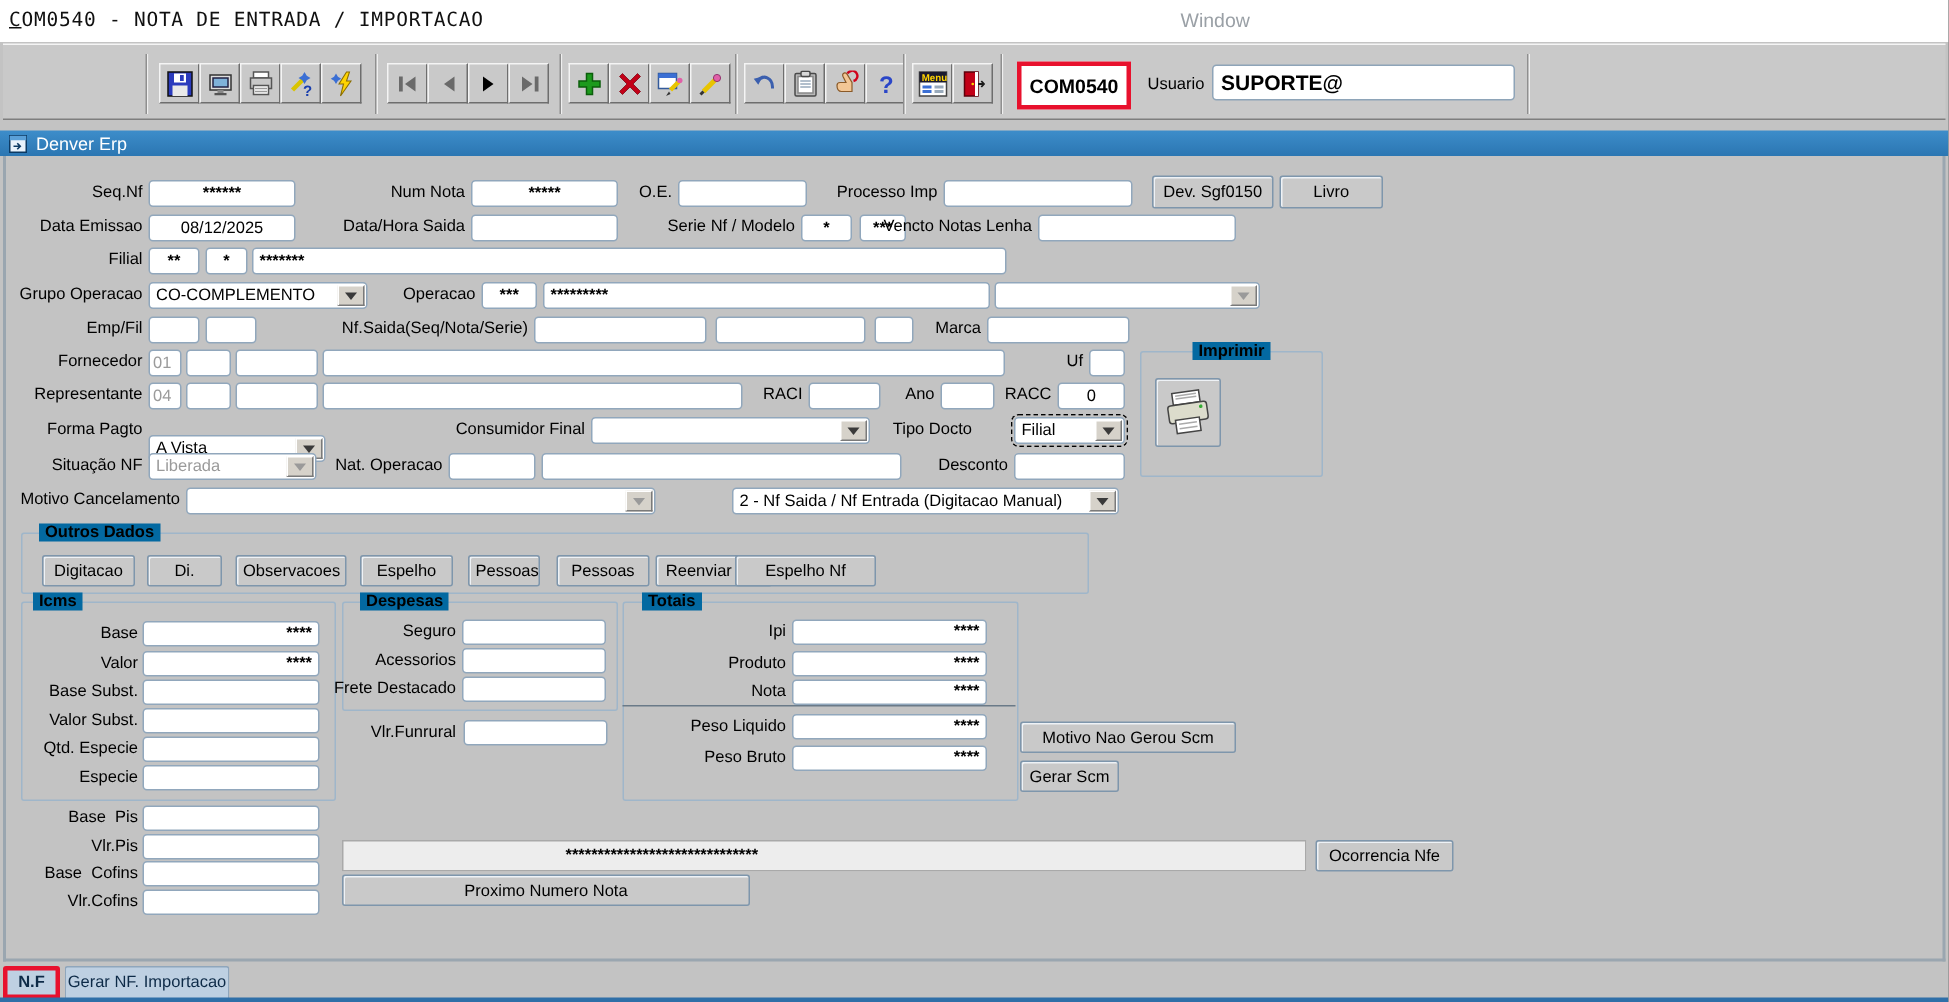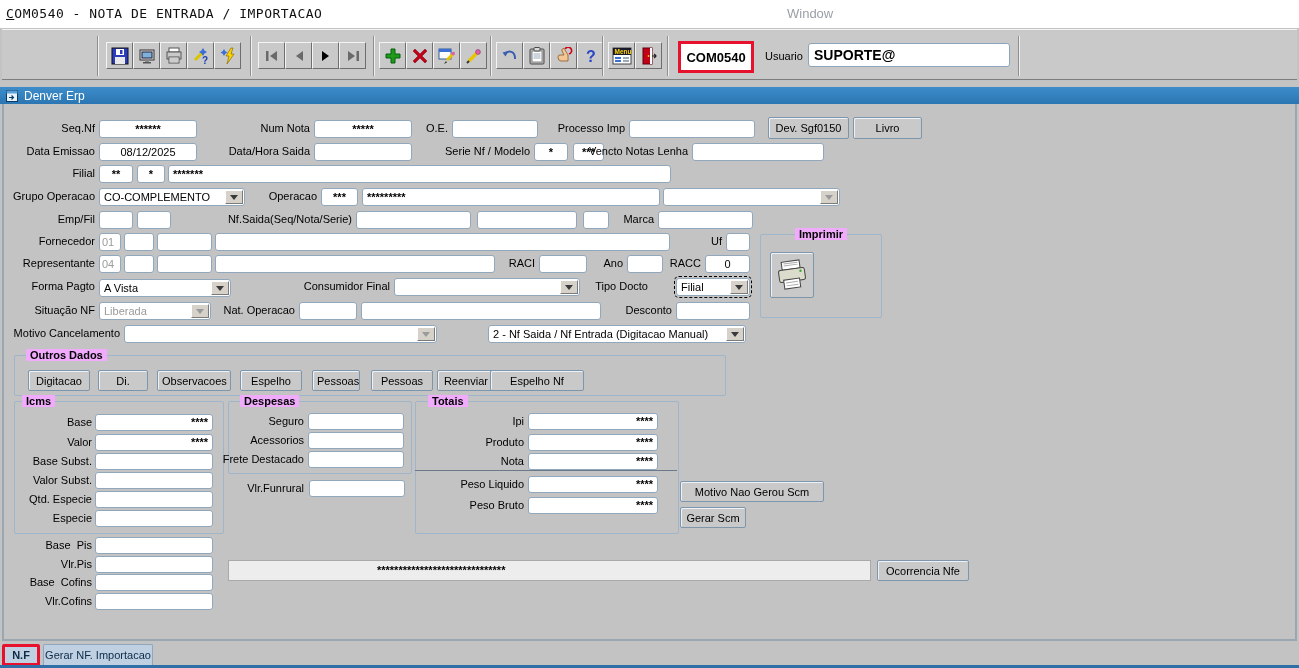--- a/index.html
+++ b/index.html
@@ -44,21 +44,21 @@
   .dd-btn{position:absolute;top:1px;right:1px;bottom:1px;width:16px;background:#d6d2ca;
           border:1px solid;border-color:#ffffff #7a7a7a #7a7a7a #ffffff;
           display:flex;align-items:center;justify-content:center;}
   .tri{width:0;height:0;border-left:4px solid transparent;border-right:4px solid transparent;border-top:5px solid #3a3a3a;}
   .dd.off .tri{border-top-color:#9a9a9a;}
   .dd.off .dd-val{color:#9a9a9a;}
   .dd.focus{outline:1px dashed #000;outline-offset:1px;}
   .gbtn{position:absolute;height:21px;background:#c9c9c9;border:1px solid #7e96ac;border-radius:2px;
         box-shadow:inset 1px 1px 0 #eef2f6;font-size:11px;font-family:inherit;padding:0 4px;cursor:pointer;}
   .grp{position:absolute;border:1px solid #9fb6ca;border-radius:2px;}
-  .grp-title{position:absolute;font-weight:bold;background:#f0abfc;padding:0 4px;font-size:11px;white-space:pre;}
+  .grp-title{position:absolute;font-weight:bold;background:#0369a1;padding:0 4px;font-size:11px;white-space:pre;}
   .status-strip{position:absolute;left:228px;top:560px;width:643px;height:21px;background:#ededed;
         border:1px solid #a9a9a9;box-sizing:border-box;font-weight:bold;line-height:19px;padding-left:148px;white-space:pre;}
   .divline{position:absolute;height:1px;background:#9fb6ca;}
   
   .tab{position:absolute;top:644px;height:22px;background:#bed0e2;border:1px solid #8fa6bc;border-bottom:none;
        border-radius:2px 2px 0 0;font-size:11px;line-height:20px;text-align:center;color:#0d2a47;box-sizing:border-box;cursor:pointer;}
   .tab.active{border:3px solid #e8112d;font-weight:bold;line-height:16px;}
   .bottom-line{position:absolute;left:0;top:665px;width:1299px;height:3px;background:#2f6fa8;}
   svg{display:block;}
 </style>
@@ -317,21 +317,21 @@
           <rect x="4" y="10" width="26" height="12" rx="2" fill="#dcdccc" stroke="#444"></rect>
           <circle cx="26" cy="13" r="1.2" fill="#3a3"></circle>
           <rect x="8" y="20" width="16" height="9" fill="#fff" stroke="#444"></rect>
           <line x1="10" y1="23" x2="22" y2="23" stroke="#aaa"></line>
           <line x1="10" y1="26" x2="22" y2="26" stroke="#aaa"></line>
         </g>
       </svg>
   </button>
 
   <div class="lbl" style="left:20px;top:280px;width:75px">Forma Pagto</div>
-  <div class="dd" style="left:99px;top:279px;width:132px">
+  <div class="dd" style="left:99px;top:290px;width:118px">
     <span class="dd-val">A Vista</span>
     <span class="dd-btn">
         <span class="tri"></span>
       </span>
   </div>
   <div class="lbl" style="left:296px;top:280px;width:94px">Consumidor Final</div>
   <div class="dd" style="left:394px;top:278px;width:186px">
     <span class="dd-val"></span>
     <span class="dd-btn">
         <span class="tri"></span>
@@ -430,18 +430,19 @@
   <div class="lbl" style="left:404px;top:478px;width:120px">Peso Liquido</div>
   <div class="fld h17 r b" style="left:528px;top:476px;width:130px">****</div>
   <div class="lbl" style="left:404px;top:499px;width:120px">Peso Bruto</div>
   <div class="fld h17 r b" style="left:528px;top:497px;width:130px">****</div>
 
   <button class="gbtn" style="left:680px;top:481px;width:144px">Motivo Nao Gerou Scm</button>
   <button class="gbtn" style="left:680px;top:507px;width:66px">Gerar Scm</button>
 
   <div class="status-strip">******************************</div>
   <button class="gbtn" style="left:877px;top:560px;width:92px">Ocorrencia Nfe</button>
+  <button class="gbtn" style="left:228px;top:583px;width:272px">Proximo Numero Nota</button>
 
   <div class="tab active" style="left:2px;width:38px">N.F</div>
   <div class="tab" style="left:43px;width:110px">Gerar NF. Importacao</div>
   <div class="bottom-line"></div>
 
 </div>
 
 </body></html>

